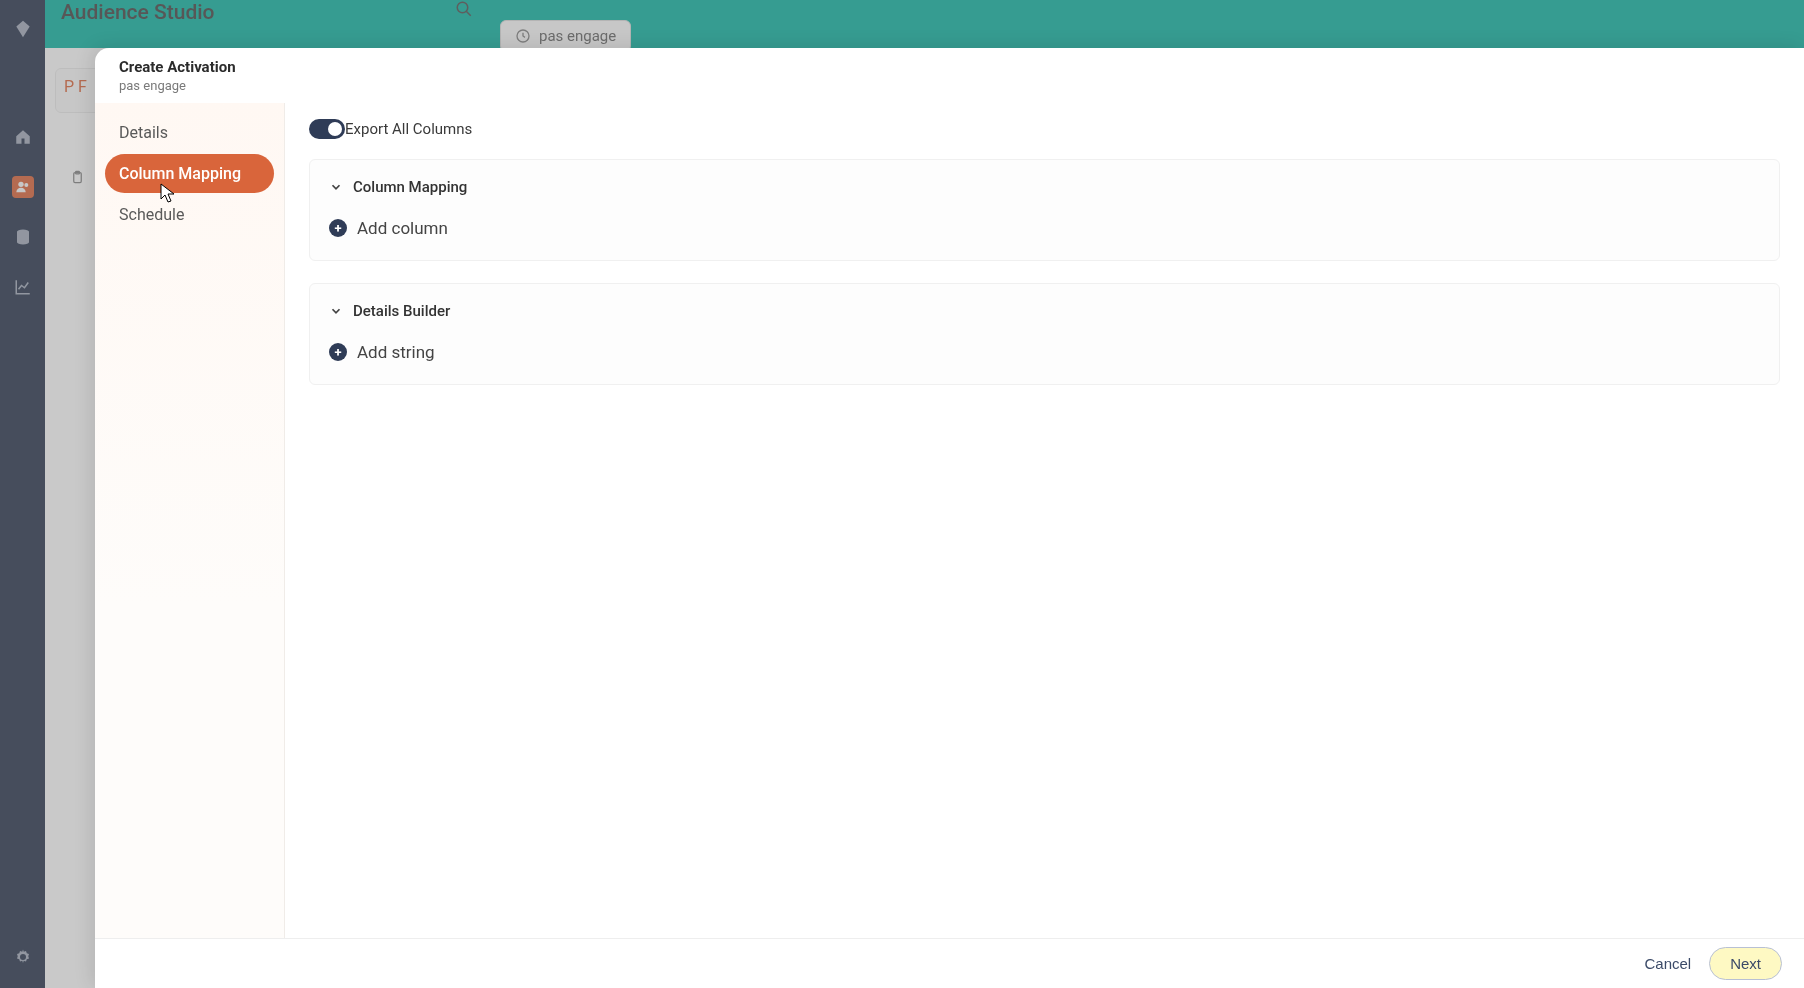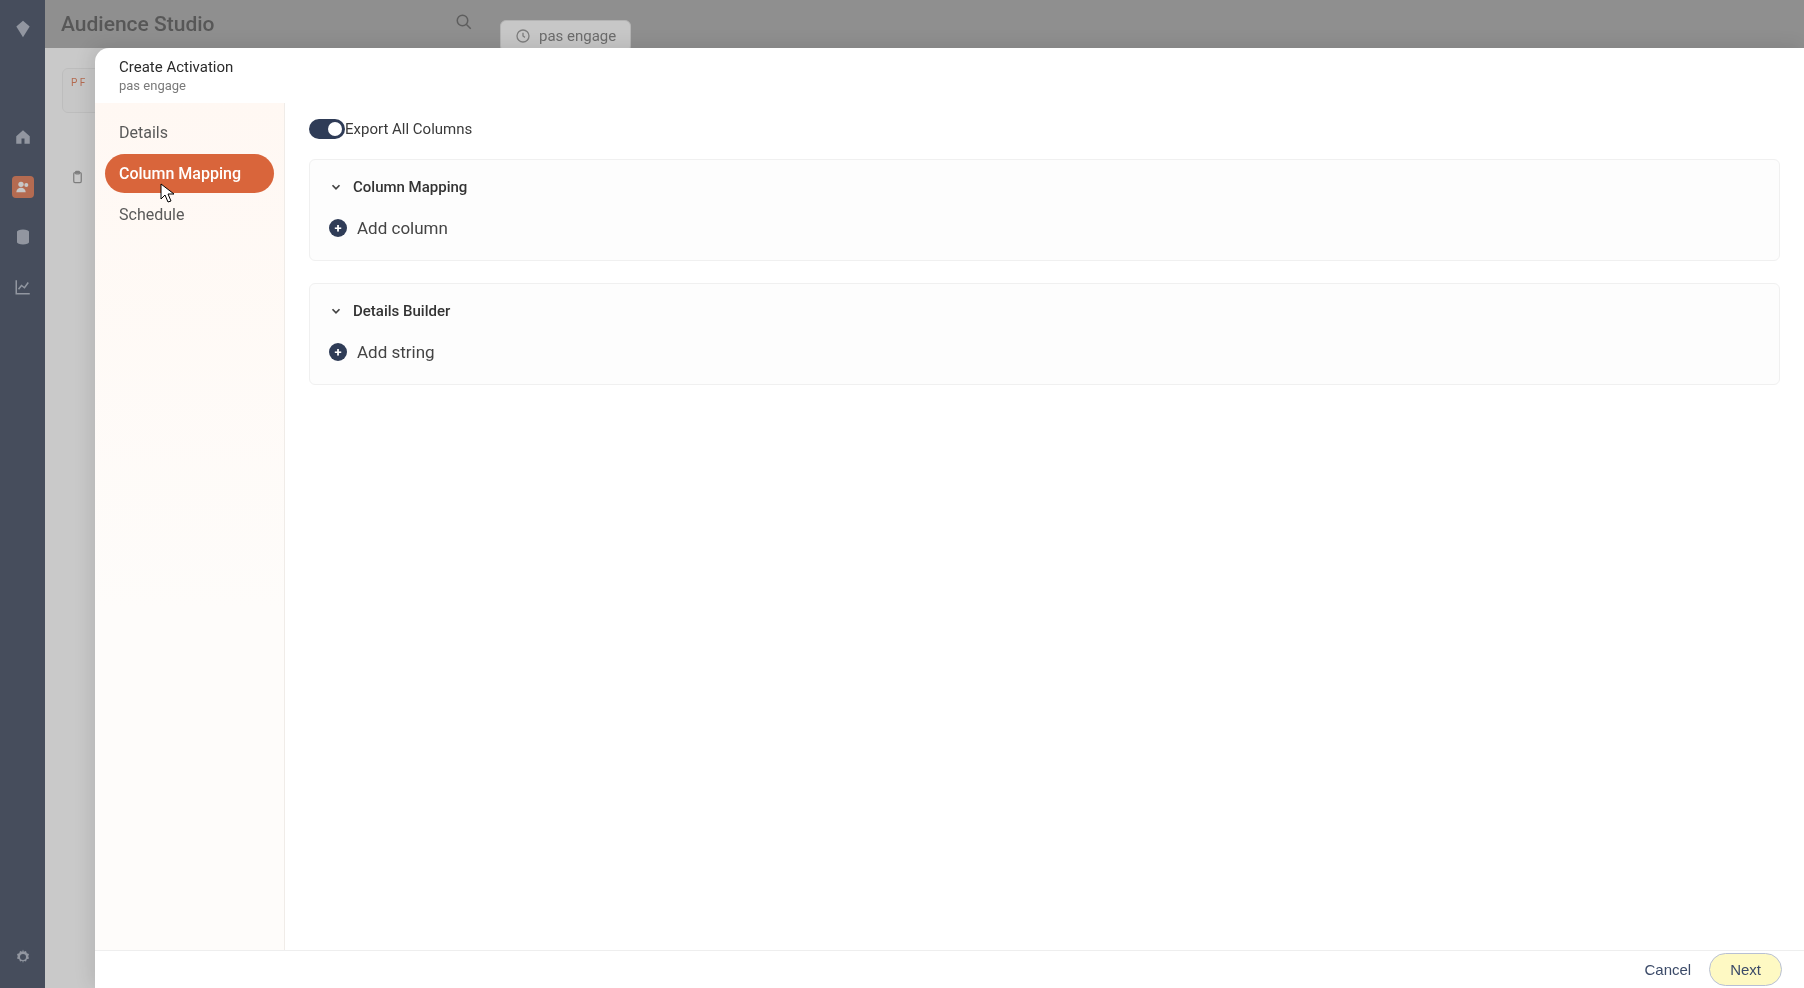--- a/index.html
+++ b/index.html
@@ -45,23 +45,22 @@
     margin-top: auto;
     margin-bottom: 20px;
   }
 
   .bg-topbar {
     position: absolute;
     top: 0;
     left: 45px;
     right: 0;
     height: 48px;
-    background: #a3a3a3;
-    display: flex;
-    align-items: center;
+    background: #14b8a6;
+    display: flex;
     padding-left: 16px;
     gap: 40px;
     z-index: 1;
   }
   .bg-title {
     font-size: 21px;
     font-weight: 500;
     color: #4a4a4a;
   }
   .search-icon-wrap {
@@ -80,28 +79,28 @@
     display: flex;
     align-items: center;
     gap: 8px;
     color: #6b6b6b;
     font-size: 15px;
     z-index: 1;
   }
   .bg-card-stub {
     position: absolute;
     top: 68px;
-    left: 62px;
+    left: 55px;
     width: 50px;
     height: 45px;
     background:#fff;
     border:1px solid #eee;
     border-radius:6px;
     padding:8px;
-    font-size:10px;
+    font-size:16px;
     color:#e06a3f;
     z-index:1;
   }
   .bg-clipboard {
     position:absolute;
     top: 170px;
     left: 70px;
     color:#888;
     z-index:1;
     font-size: 15px;
@@ -119,21 +118,21 @@
     box-shadow: -4px -2px 18px rgba(0,0,0,0.1);
     display: flex;
     flex-direction: column;
     z-index: 10;
   }
   .modal-header {
     padding: 10px 24px 10px 24px;
   }
   .modal-title {
     font-size: 15px;
-    font-weight: 400;
+    font-weight: 700;
     color: #2b2b2b;
   }
   .modal-subtitle {
     font-size: 13px;
     color: #7a7a7a;
     margin-top: 2px;
   }
 
   .modal-body {
     flex: 1;
@@ -238,21 +237,21 @@
     font-size: 13px;
     font-weight: 700;
     line-height: 1;
   }
   .add-label {
     font-size: 17px;
     color: #444;
   }
 
   .modal-footer {
-    height: 38px;
+    height: 50px;
     border-top: 1px solid #eee;
     display: flex;
     align-items: center;
     justify-content: flex-end;
     gap: 18px;
     padding: 0 22px;
   }
   .btn-cancel {
     background: none;
     border: none;

